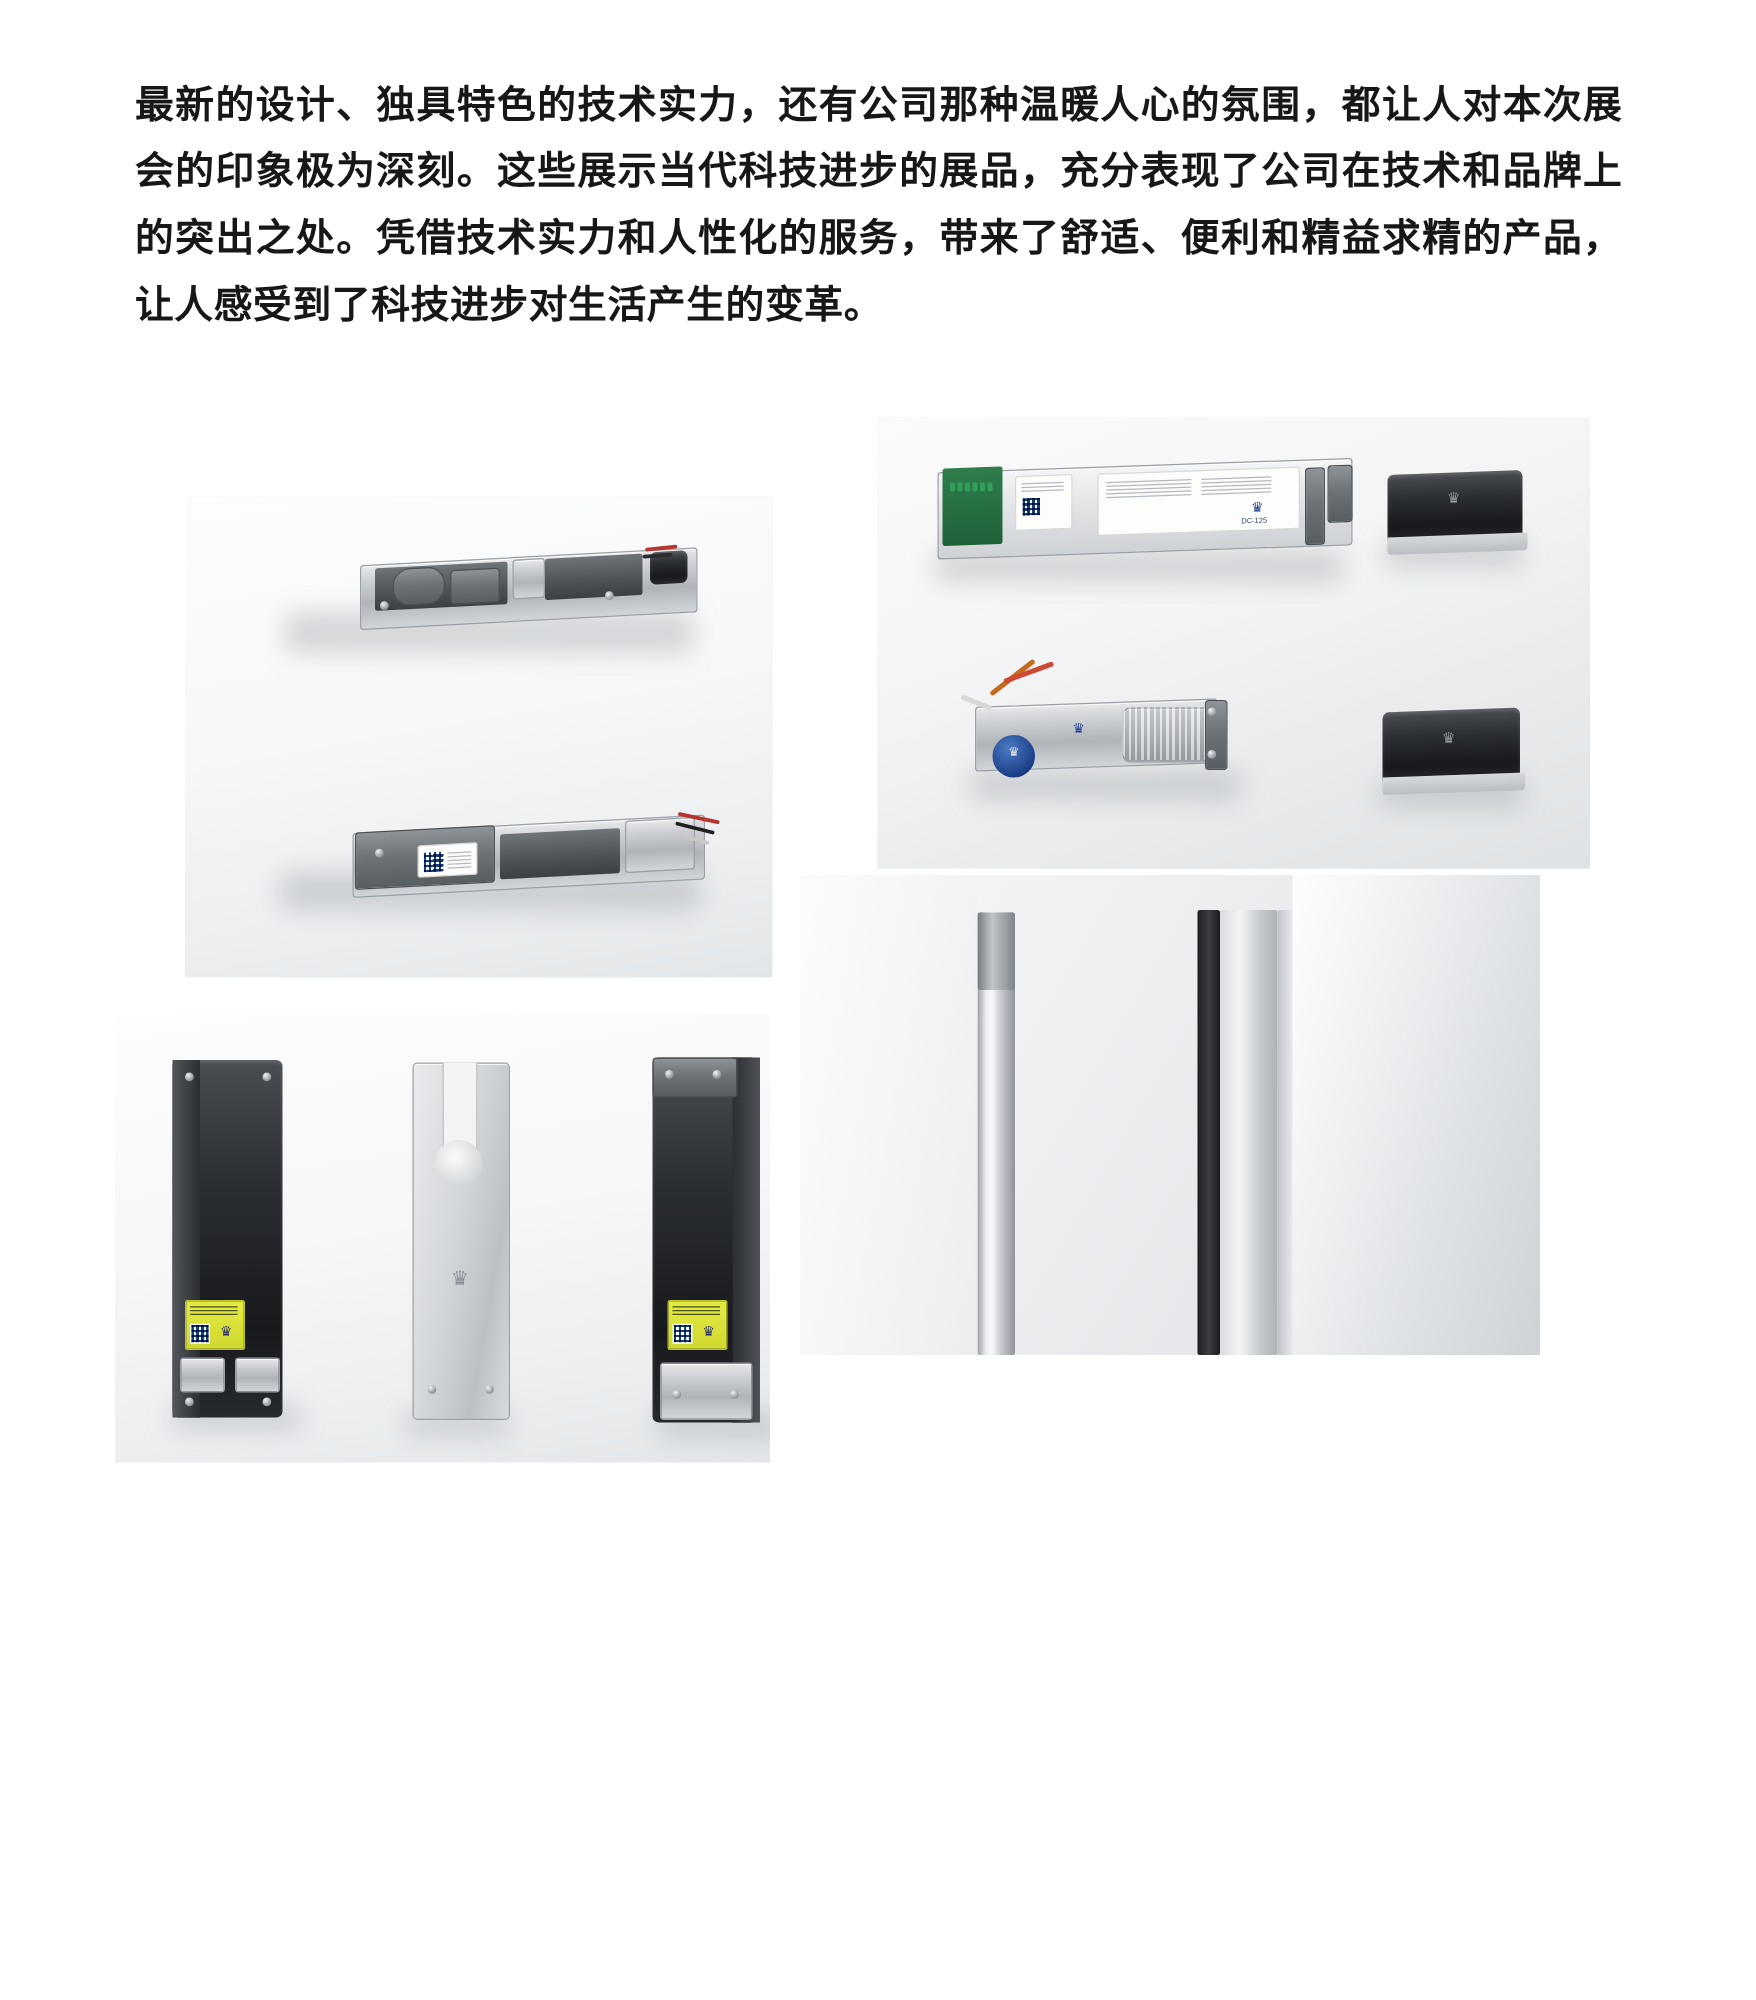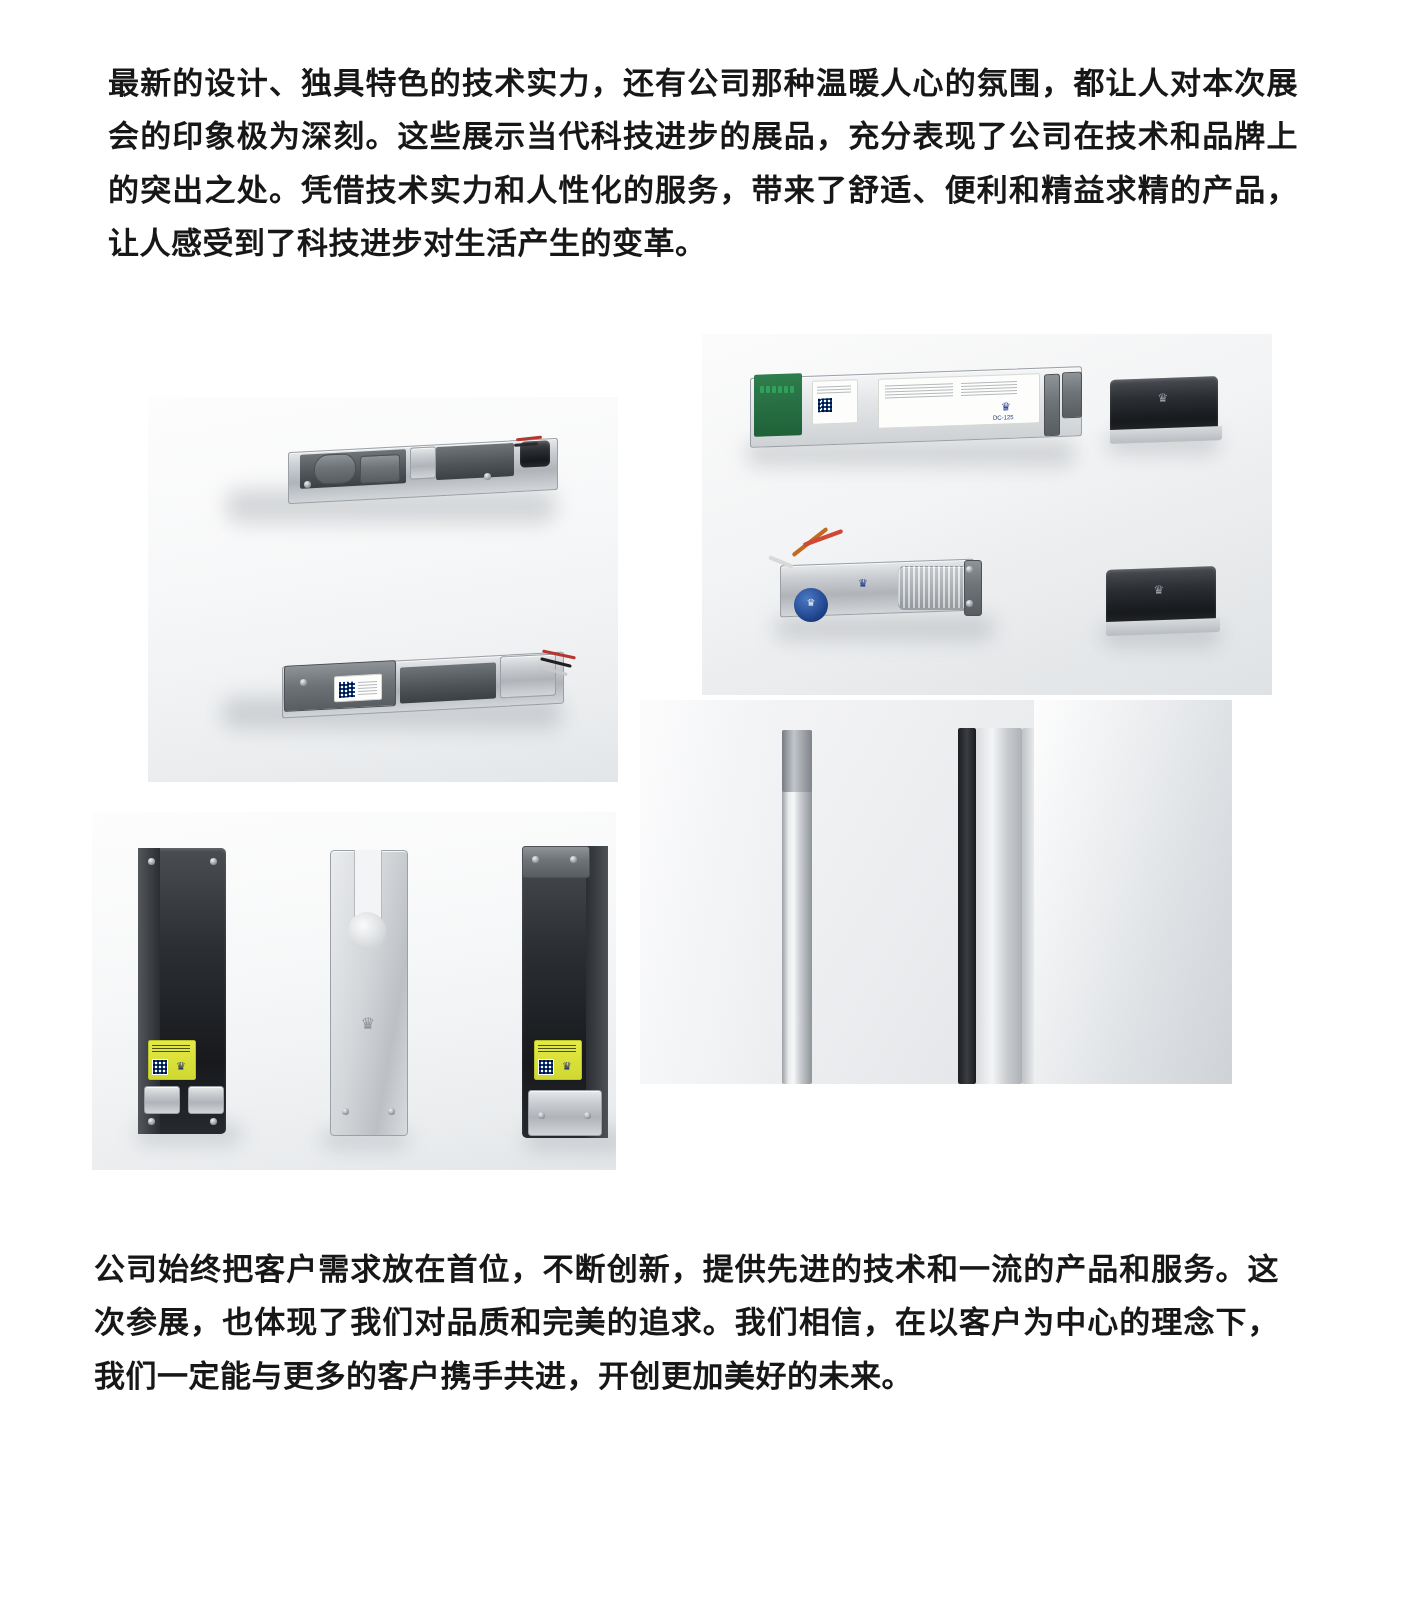--- a/index.html
+++ b/index.html
@@ -402,15 +402,14 @@
           <div class="crown" style="left:24px; top:20px; width:16px; color:#2b3366;">♛</div>
         </div>
         <div class="metal" style="left:436px; top:278px; width:72px; height:44px;"></div>
         <div class="screw" style="left:446px; top:300px;"></div>
         <div class="screw" style="left:492px; top:300px;"></div>
       </div>
     </div>
 
   </div>
 
-  <p class="para para-bottom">公司始终把客户需求放在首位，不断创新，提供先进的技术和一流的产品和服务。这次参展，也体现了我们对品质和完美的追求。我们相信，在以客户为中心的理念下，我们一定能与更多的客户携手共进，开创更加美好的未来。</p>
 
 </div>
 
 </body></html>

